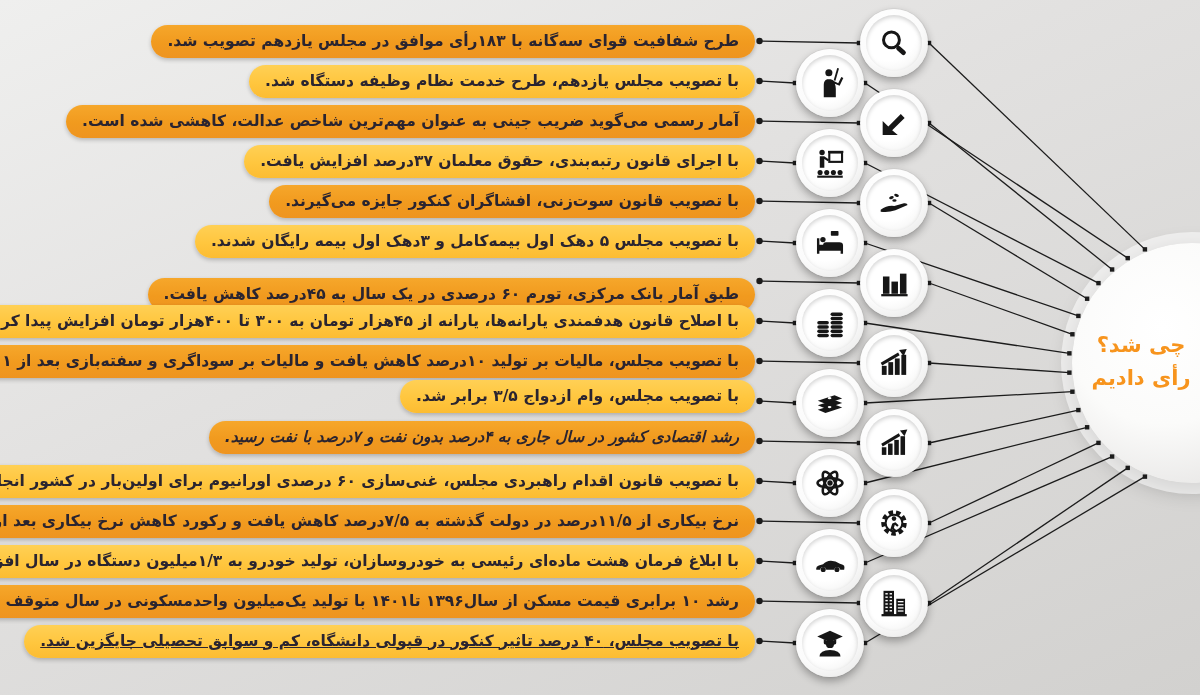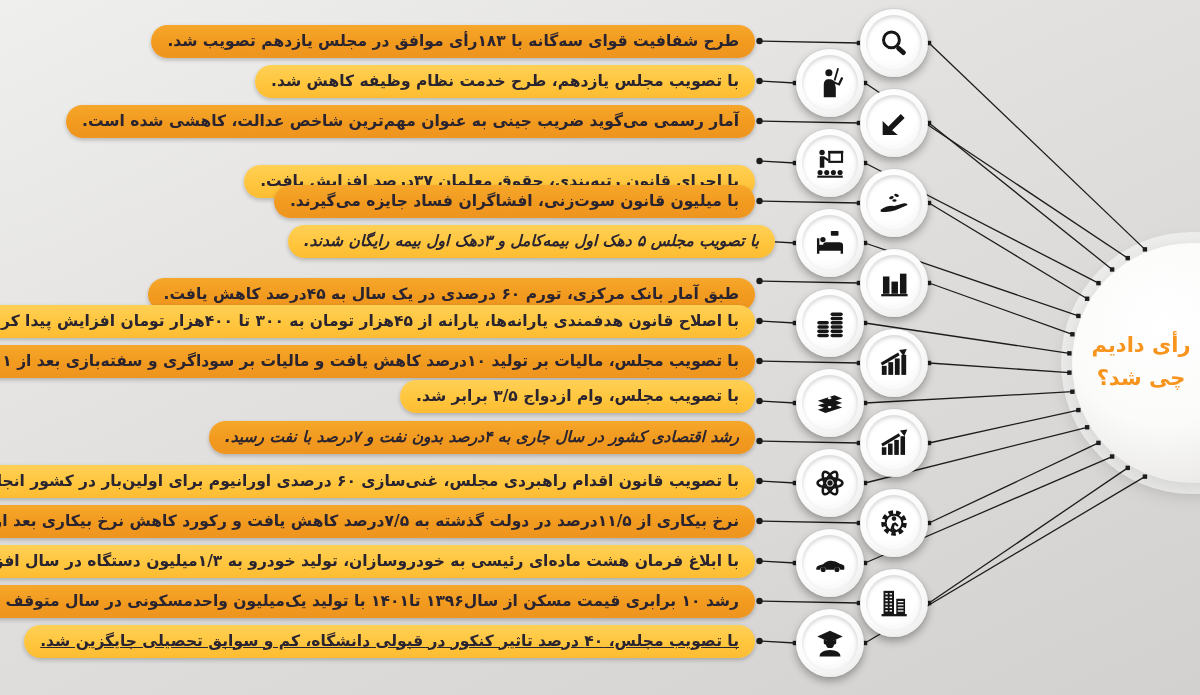--- a/index.html
+++ b/index.html
@@ -135,70 +135,70 @@
       <rect x="1125.5326765399382" y="465.67474021555336" width="4.4" height="4.4" fill="#1C1C1C"></rect>
       <circle cx="759.5" cy="641" r="3.2" fill="#1C1C1C"></circle>
       <line x1="759.5" y1="641" x2="795" y2="643" stroke="#1C1C1C" stroke-width="1.3"></line>
       <rect x="792.8" y="640.8" width="4.4" height="4.4" fill="#1C1C1C"></rect>
       <line x1="865" y1="643" x2="1144.929937819094" y2="476.63718249888825" stroke="#1C1C1C" stroke-width="1.3"></line>
       <rect x="862.8" y="640.8" width="4.4" height="4.4" fill="#1C1C1C"></rect>
       <rect x="1142.729937819094" y="474.43718249888826" width="4.4" height="4.4" fill="#1C1C1C"></rect>
     </svg>
   <div id="hub">
     <div id="hub-label">
+      <div>چی شد؟</div>
       <div>رأی دادیم</div>
-      <div>چی شد؟</div>
     </div>
   </div>
   <div id="rows-layer">
       <div class="banner dark" style="top: 24.5px; right: 445px;">طرح شفافیت قوای سه‌گانه با ۱۸۳رأی موافق در مجلس یازدهم تصویب شد.</div>
       <div class="badge" style="left: 860px; top: 9px;">
         <svg viewBox="0 0 24 24" fill="#161616">
           <circle cx="10.2" cy="9.8" r="5.6" fill="none" stroke="#161616" stroke-width="2.1"></circle>
           <rect x="15.2" y="13.4" width="7.8" height="3.4" rx="1.5" transform="rotate(42 15.2 13.4)"></rect>
         </svg>
       </div>
-      <div class="banner light" style="top: 64.5px; right: 445px;">با تصویب مجلس یازدهم، طرح خدمت نظام وظیفه کاهش شد.</div>
+      <div class="banner light" style="top: 64.5px; right: 445px;">با تصویب مجلس یازدهم، طرح خدمت نظام وظیفه دستگاه شد.</div>
       <div class="badge" style="left: 796px; top: 49px;">
         <svg viewBox="0 0 24 24" fill="#161616">
           <circle cx="11.2" cy="4.8" r="2.5"></circle>
           <path d="M7.6 22V13.2q0-3 2.4-3.8l2.4-.1q1.7.2 2.6 1.4l2.8 1.5 2.2-4.4 1.4.7-2.6 5.4-3.4-1.4q.7 1.6.7 3.5V22z"></path>
           <rect x="15.8" y="1.4" width="1.3" height="9" transform="rotate(16 16.4 6)"></rect>
         </svg>
       </div>
       <div class="banner dark" style="top: 104.5px; right: 445px;">آمار رسمی می‌گوید ضریب جینی به عنوان مهم‌ترین شاخص عدالت، کاهشی شده است.</div>
       <div class="badge" style="left: 860px; top: 89px;">
         <svg viewBox="0 0 24 24" fill="#161616">
           <path d="M4 20.5 L4 10.5 8 14.5 16.8 5.7 19.5 8.4 10.7 17.2 14.7 20.5 Z"></path>
         </svg>
       </div>
-      <div class="banner light" style="top: 144.5px; right: 445px; margin-top: 20px;">با اجرای قانون رتبه‌بندی، حقوق معلمان ۳۷درصد افزایش یافت.</div>
+      <div class="banner light" style="top: 144.5px; right: 445px;">با اجرای قانون رتبه‌بندی، حقوق معلمان ۳۷درصد افزایش یافت.</div>
       <div class="badge" style="left: 796px; top: 129px;">
         <svg viewBox="0 0 24 24" fill="#161616">
           <rect x="11.5" y="4.6" width="9" height="6.6" fill="none" stroke="#161616" stroke-width="1.5"></rect>
           <rect x="10.6" y="3.4" width="10.8" height="1.4"></rect>
           <circle cx="6.4" cy="4.6" r="1.9"></circle>
           <path d="M4.8 7.2h3.1l3.4 2.3-.8 1.2-2.5-1.6v6.3H4.8z"></path>
           <circle cx="5" cy="18.7" r="1.8"></circle>
           <circle cx="9.7" cy="18.7" r="1.8"></circle>
           <circle cx="14.4" cy="18.7" r="1.8"></circle>
           <circle cx="19.1" cy="18.7" r="1.8"></circle>
           <rect x="3" y="20.9" width="18" height="1.5"></rect>
         </svg>
       </div>
-      <div class="banner dark" style="top: 184.5px; right: 445px;">با میلیون قانون سوت‌زنی، افشاگران فساد جایزه می‌گیرند.</div>
+      <div class="banner dark" style="top: 184.5px; right: 445px;">با تصویب قانون سوت‌زنی، افشاگران کنکور جایزه می‌گیرند.</div>
       <div class="badge" style="left: 860px; top: 169px;">
         <svg viewBox="0 0 24 24" fill="#161616">
           <path d="M2.6 16.8q4.5-3.4 9.6-2.7l6.8-1.9q2.4-.3 2.6 1.2L13 17.2q-5.6 1.8-10.4.9z"></path>
           <ellipse cx="10.2" cy="8.2" rx="1.7" ry="1" transform="rotate(-24 10.2 8.2)"></ellipse>
           <ellipse cx="13.8" cy="6.6" rx="1.7" ry="1" transform="rotate(18 13.8 6.6)"></ellipse>
           <ellipse cx="12.3" cy="10.2" rx="1.5" ry=".9"></ellipse>
         </svg>
       </div>
-      <div class="banner light" style="top: 224.5px; right: 425px; font-style: italic;">با تصویب مجلس ۵ دهک اول بیمه‌کامل و ۳دهک اول بیمه رایگان شدند.</div>
+      <div class="banner light" style="top: 224.5px; right: 445px;">با تصویب مجلس ۵ دهک اول بیمه‌کامل و ۳دهک اول بیمه رایگان شدند.</div>
       <div class="badge" style="left: 796px; top: 209px;">
         <svg viewBox="0 0 24 24" fill="#161616">
           <rect x="12.6" y="3.6" width="5.4" height="3.2" rx=".5"></rect>
           <circle cx="7" cy="9.6" r="1.9"></circle>
           <path d="M2.8 8.6v11h1.7v-2.2h15v2.2h1.7v-6q0-2.2-2.6-2.2H9.4q-1.6 0-2 1l-.3.8H4.5V8.6z"></path>
         </svg>
       </div>
       <div class="banner dark" style="top: 278px; right: 445px;">طبق آمار بانک مرکزی، تورم ۶۰ درصدی در یک سال به ۴۵درصد کاهش یافت.</div>
       <div class="badge" style="left: 860px; top: 249px;">
         <svg viewBox="0 0 24 24" fill="#161616">

